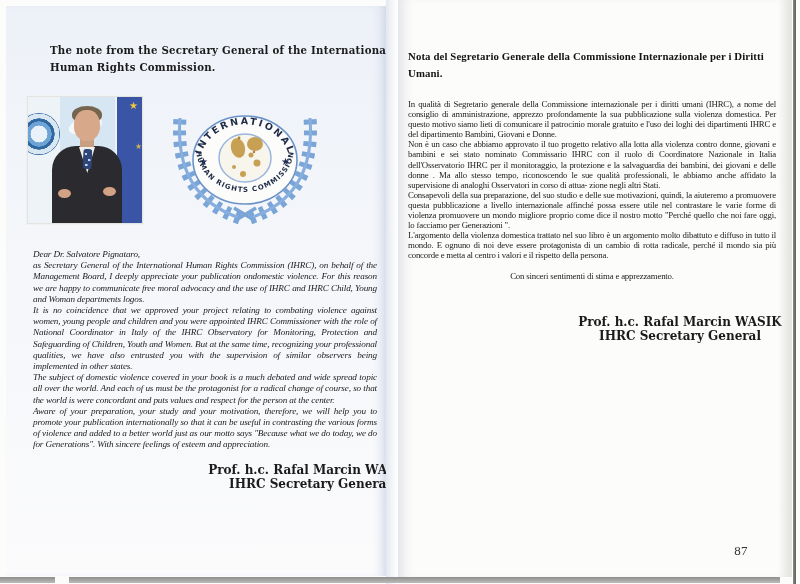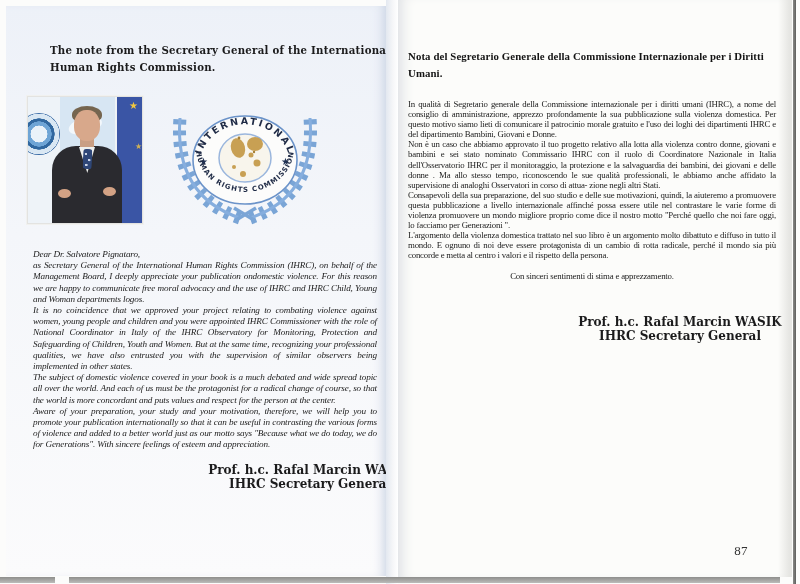--- a/index.html
+++ b/index.html
@@ -186,21 +186,21 @@
       <text font-family="DejaVu Sans, sans-serif" font-size="7" font-weight="bold" letter-spacing="1" fill="#1e2a45">
         <textPath href="#arcBot" startOffset="50%" text-anchor="middle">HUMAN RIGHTS COMMISSION</textPath>
       </text>
     </svg>
   </div>
 
   <div class="lp-body">
     <p>Dear Dr. Salvatore Pignataro,</p>
     <p>as Secretary General of the International Human Rights Commission (IHRC), on behalf of the Management Board, I deeply appreciate your publication ondomestic violence. For this reason we are happy to communicate free moral advocacy and the use of IHRC and IHRC Child, Young and Woman departments logos.</p>
     <p>It is no coincidence that we approved your project relating to combating violence against women, young people and children and you were appointed IHRC Commissioner with the role of National Coordinator in Italy of the IHRC Observatory for Monitoring, Protection and Safeguarding of Children, Youth and Women. But at the same time, recognizing your professional qualities, we have also entrusted you with the supervision of similar observers being implemented in other states.</p>
-    <p>The subject of domestic violence covered in your book is a much debated and wide spread topic all over the world. And each of us must be the protagonist for a radical change of course, so that the world is more concordant and puts values and respect for the person at the center.</p>
+    <p>The subject of domestic violence covered in your book is a much debated and wide spread topic all over the world. And each of us must be the protagonist for a radical change of course, so that the world is were concordant and puts values and respect for the person at the center.</p>
     <p>Aware of your preparation, your study and your motivation, therefore, we will help you to promote your publication internationally so that it can be useful in contrasting the various forms of violence and added to a better world just as our motto says "Because what we do today, we do for Generations". With sincere feelings of esteem and appreciation.</p>
   </div>
 
   <div class="sig lp-sig">
     <div>Prof. h.c. Rafal Marcin WASIK</div>
     <div>IHRC Secretary General</div>
   </div>
 
   <div class="page-right"></div>
   <div class="gutter"></div>

